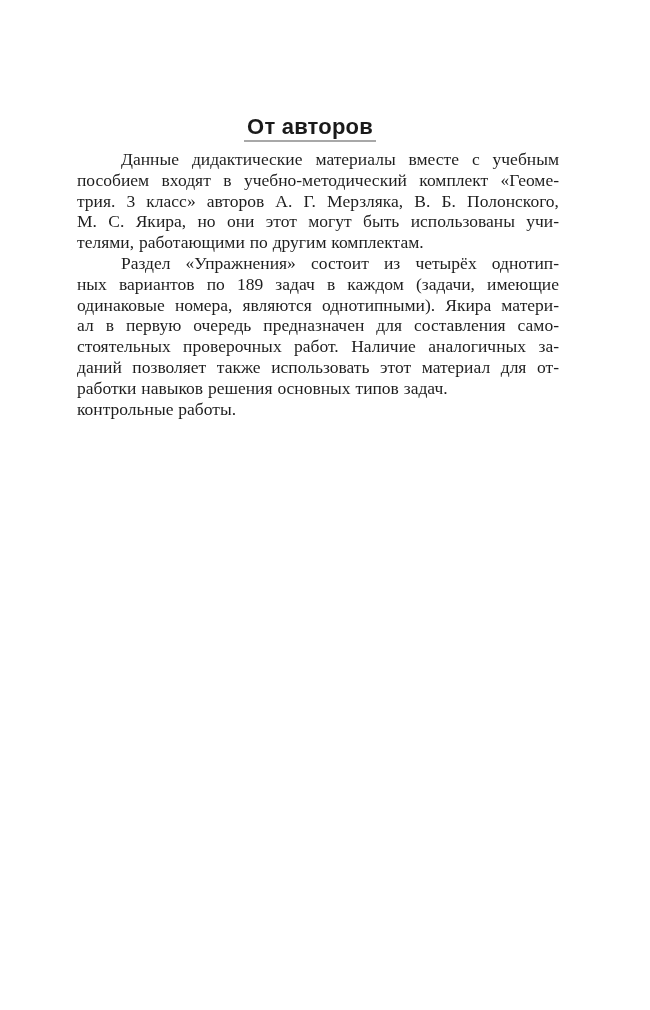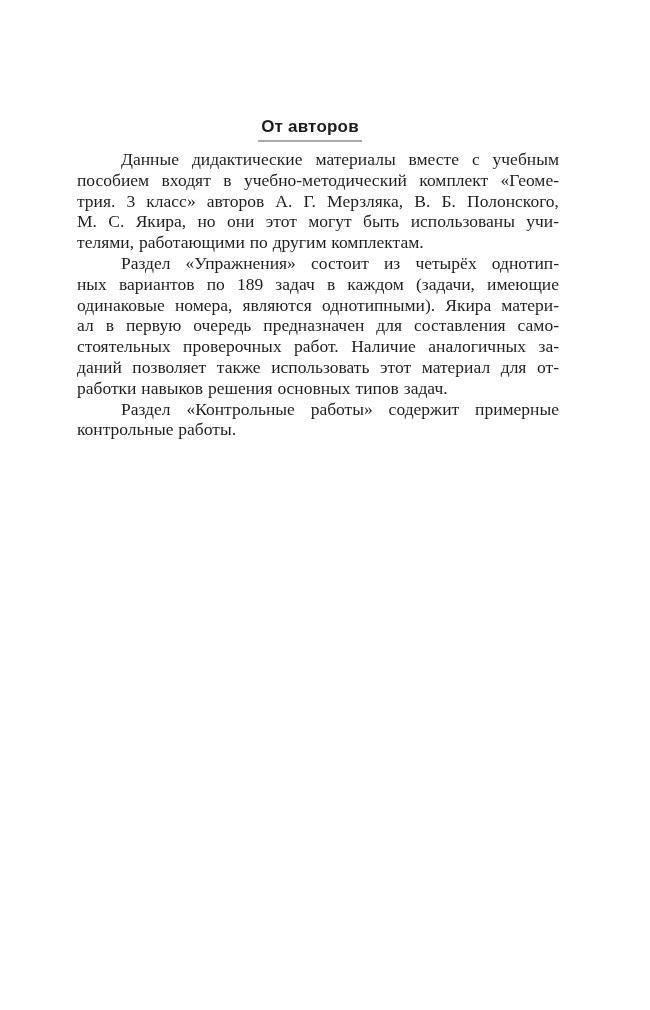--- a/index.html
+++ b/index.html
@@ -23,21 +23,21 @@
   }
   .title-row {
     margin: 118px 0 0 60px;
     width: 500px;
     text-align: center;
   }
   .page-title {
     display: inline-block;
     font-family: "Liberation Sans", sans-serif;
     font-weight: bold;
-    font-size: 17px;
+    font-size: 22px;
     line-height: 17px;
     letter-spacing: 0.2px;
     color: #1a1a1a;
     padding: 0 3px 5px 3px;
     border-bottom: 2px solid #a8a8a8;
   }
   .text-content {
     margin: 7px 0 0 60px;
     width: 499px;
     font-size: 17.5px;
@@ -95,20 +95,19 @@
       <div class="paragraph">
         <div class="line first">Раздел «Упражнения» состоит из четырёх однотип-</div>
         <div class="line">ных вариантов по 189 задач в каждом (задачи, имеющие</div>
         <div class="line">одинаковые номера, являются однотипными). Якира матери-</div>
         <div class="line">ал в первую очередь предназначен для составления само-</div>
         <div class="line">стоятельных проверочных работ. Наличие аналогичных за-</div>
         <div class="line">даний позволяет также использовать этот материал для от-</div>
         <div class="line last">работки навыков решения основных типов задач.</div>
       </div>
       <div class="paragraph">
-        <div class="line first">Раздел «Контрольные работы» содержит примерные</div>
         <div class="line last">контрольные работы.</div>
       </div>
     </div>
 
   <div class="page-number">3</div>
 
 </div>
 
 </body></html>

